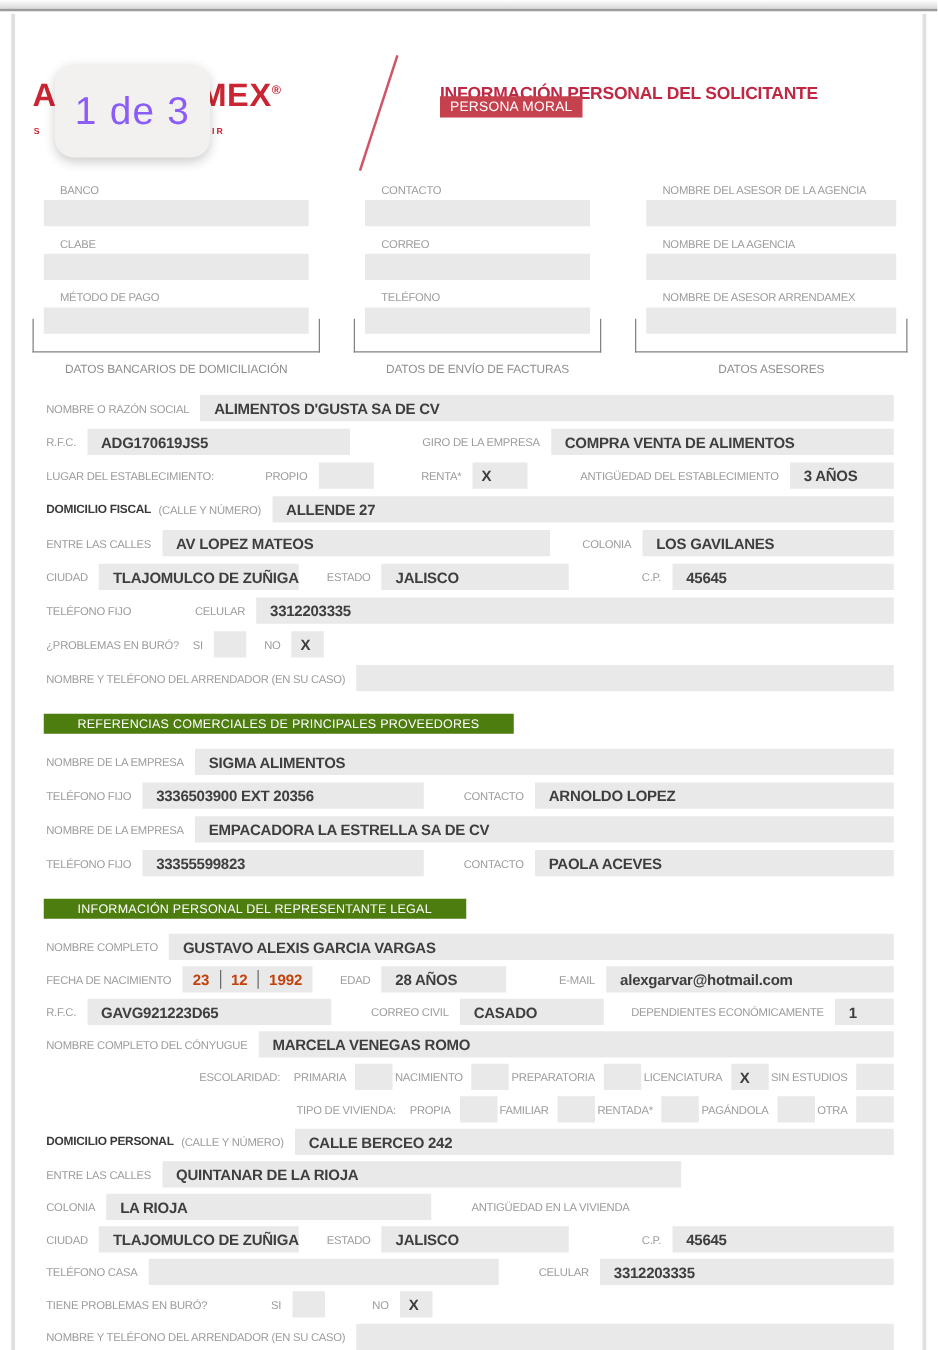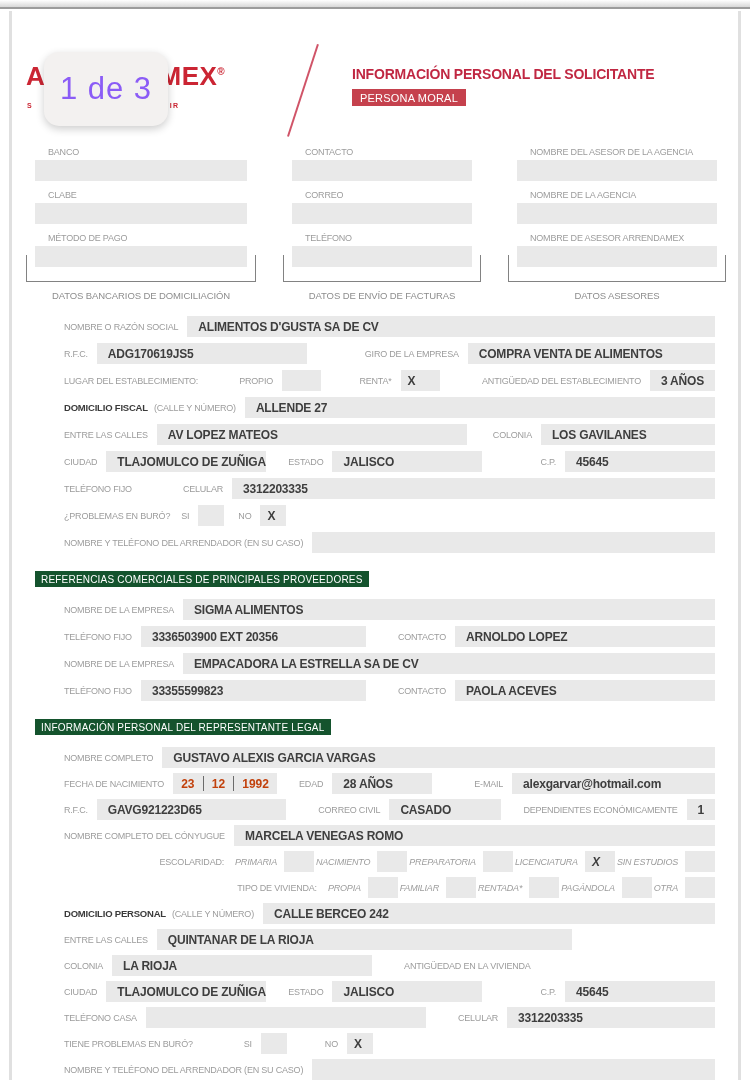--- a/index.html
+++ b/index.html
@@ -22,65 +22,65 @@
   .tagline-frag.left { left:27px; }
   .tagline-frag.right { left:150px; }
   .page-pill { position:absolute; left:44px; top:43px; width:124px; height:74px;
     background:#f3f1f0; border-radius:15px; box-shadow:0 3px 9px rgba(0,0,0,.20);
     display:flex; align-items:center; justify-content:center;
     font-size:31px; color:#8b5cf6; letter-spacing:1px; }
   .slash { position:absolute; left:317px; top:35px; height:97px; width:0;
     border-left:2px solid #d05468; transform:rotate(18deg); transform-origin:top left; }
   .doc-title { position:absolute; left:352px; top:57px; font-size:14px; font-weight:bold;
     color:#c02742; letter-spacing:-0.2px; }
-  .doc-badge { position:absolute; left:352px; top:80px; background:#c5414d; color:#fff;
+  .doc-badge { position:absolute; left:352px; top:68px; background:#c5414d; color:#fff;
     font-size:11px; letter-spacing:0.2px; padding:3px 8px 2px; }
 
   
   .topcols { display:flex; justify-content:space-between; margin:0 33px 0 35px; }
   .tcol { display:flex; flex-direction:column; }
   .tcol.c1 { width:212px; } .tcol.c2 { width:180px; } .tcol.c3 { width:200px; }
   .tlabel { font-size:9px; color:#9c9c9c; letter-spacing:-0.2px; padding-left:13px;
     margin-bottom:3px; white-space:nowrap; }
   .tinput { height:21px; background:#e9e9e9; margin-bottom:9px; }
   .bracket { margin:-21px -9px 0; height:27px; border-left:1px solid #828282;
     border-right:1px solid #828282; border-bottom:1px solid #828282; pointer-events:none; }
   .caption { text-align:center; font-size:9.5px; color:#8d8d8d; margin-top:8px;
     letter-spacing:-0.1px; }
 
   
-  .rows { margin-top:15px;padding-left:27px; }
+  .rows { margin-top:15px; }
   .row { display:flex; align-items:center; margin:0 35px 6px; height:21px; }
   .rows-legal .row { margin-bottom:5px; }
   .lbl { font-size:9px; color:#9c9c9c; letter-spacing:-0.2px; margin-right:9px;
     white-space:nowrap; padding-left:2px; }
   .lbl.bold { color:#3a3a3a; font-weight:bold; font-size:9.5px; }
   .lbl.note { margin-left:-5px; }
   .val { background:#e9e9e9; height:21px; display:flex; align-items:center;
     padding:0 11px; font-size:12px; font-weight:bold; color:#3e3e3e;
     letter-spacing:-0.2px; white-space:nowrap; }
   .val.fill { flex:1; }
   .w100{width:100px;} .w115{width:115px;} .w150{width:150px;}
   .w160{width:160px;} .w195{width:195px;} .w200{width:200px;}
   .w210{width:210px;} .w225{width:225px;} .w260{width:260px;} .w280{width:280px;}
   .w310{width:310px;} .w415{width:415px;}
   .ml12{margin-left:12px;} .ml20{margin-left:20px;} .ml24{margin-left:24px;}
   .ml30{margin-left:30px;} .ml36{margin-left:36px;} .ml40{margin-left:40px;}
   .ml56{margin-left:56px;}
   .chk { background:#e9e9e9; height:21px; display:flex; align-items:center;
     padding-left:7px; font-size:12px; font-weight:bold; color:#3e3e3e; }
   .chk.w44{width:44px;} .chk.w26{width:26px;} .chk.w30{width:30px;}
-  .section-badge { display:inline-block; background:#14532d; color:#fff; font-size:10px;
-    letter-spacing:0.2px; padding:3px 6px 2px; margin:12px 35px; }
+  .section-badge { display:inline-block; background:#4d7c0f; color:#fff; font-size:10px;
+    letter-spacing:0.2px; padding:3px 27px 2px; margin:12px 35px; }
   .datebox { background:#e9e9e9; height:21px; width:104px; display:flex;
     align-items:center; justify-content:space-evenly; font-size:12px; font-weight:bold;
     color:#c2410c; }
   .datebox .sep { width:1px; height:15px; background:#6b6b6b; }
   .gridrow { justify-content:flex-end; }
-  .pair { display:flex; align-items:center;font-style:italic; }
+  .pair { display:flex; align-items:center; }
   .pair .lbl { margin-right:7px; }
 </style>
 </head>
 <body>
 
 <div class="top-chrome"></div>
 <div class="edge l"></div>
 <div class="edge r"></div>
 
 <div class="page">

